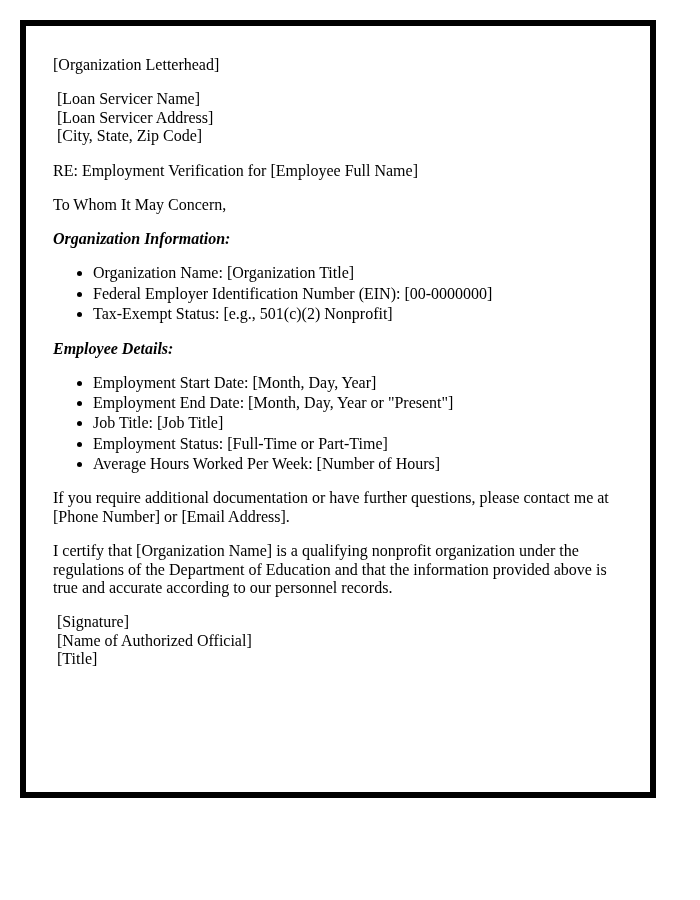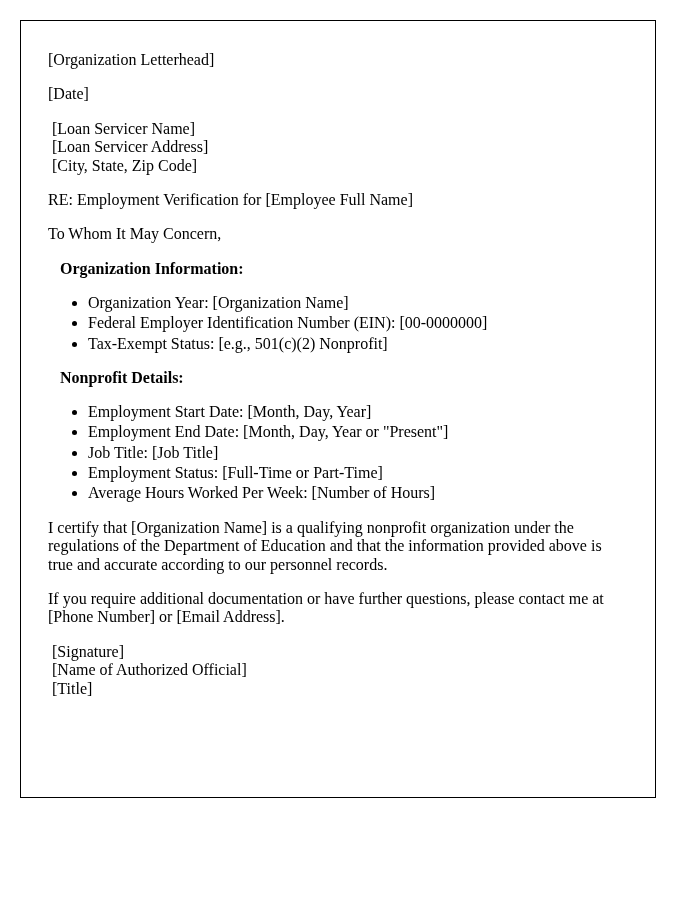--- a/index.html
+++ b/index.html
@@ -13,89 +13,89 @@
     color: #000000;
     width: 700px;
     height: 900px;
     overflow: hidden;
   }
   .page {
     box-sizing: border-box;
     width: 636px;
     min-height: 778px;
     margin: 20px 0 0 20px;
-    border: 1px solid #000000;
+    border: 6px solid #000000;
     padding: 14px 26px 22px 27px;
     background: #ffffff;
   }
   .para {
     margin: 16px 0;
     line-height: 1.15;
   }
   .line-block {
     margin: 16px 4px;
     line-height: 1.15;
   }
   .line-block div {
     margin: 0;
   }
   .heading {
     font-weight: bold;
-    margin: 16px 12px;
+    margin: 16px 0;
+    font-style: italic;
   }
   ul.doc-list {
     margin: 16px 0;
     padding-left: 40px;
     line-height: 1.15;
   }
   ul.doc-list li {
     margin: 0 0 2px 0;
   }
 </style>
 </head>
 <body>
 
 <div class="page">
 
   <p class="para">[Organization Letterhead]</p>
 
-  <p class="para">[Date]</p>
 
   <div class="line-block">
     <div>[Loan Servicer Name]</div>
     <div>[Loan Servicer Address]</div>
     <div>[City, State, Zip Code]</div>
   </div>
 
   <p class="para">RE: Employment Verification for [Employee Full Name]</p>
 
   <p class="para">To Whom It May Concern,</p>
 
 
   <p class="heading">Organization Information:</p>
 
   <ul class="doc-list">
-    <li>Organization Year: [Organization Name]</li>
+    <li>Organization Name: [Organization Title]</li>
     <li>Federal Employer Identification Number (EIN): [00-0000000]</li>
     <li>Tax-Exempt Status: [e.g., 501(c)(2) Nonprofit]</li>
   </ul>
 
-  <p class="heading">Nonprofit Details:</p>
+  <p class="heading">Employee Details:</p>
 
   <ul class="doc-list">
     <li>Employment Start Date: [Month, Day, Year]</li>
     <li>Employment End Date: [Month, Day, Year or "Present"]</li>
     <li>Job Title: [Job Title]</li>
     <li>Employment Status: [Full-Time or Part-Time]</li>
     <li>Average Hours Worked Per Week: [Number of Hours]</li>
   </ul>
 
+  <p class="para">If you require additional documentation or have further questions, please contact me at [Phone Number] or [Email Address].</p>
+
   <p class="para">I certify that [Organization Name] is a qualifying nonprofit organization under the regulations of the Department of Education and that the information provided above is true and accurate according to our personnel records.</p>
-
-  <p class="para">If you require additional documentation or have further questions, please contact me at [Phone Number] or [Email Address].</p>
 
 
   <div class="line-block">
     <div>[Signature]</div>
     <div>[Name of Authorized Official]</div>
     <div>[Title]</div>
   </div>
 
 </div>
 

